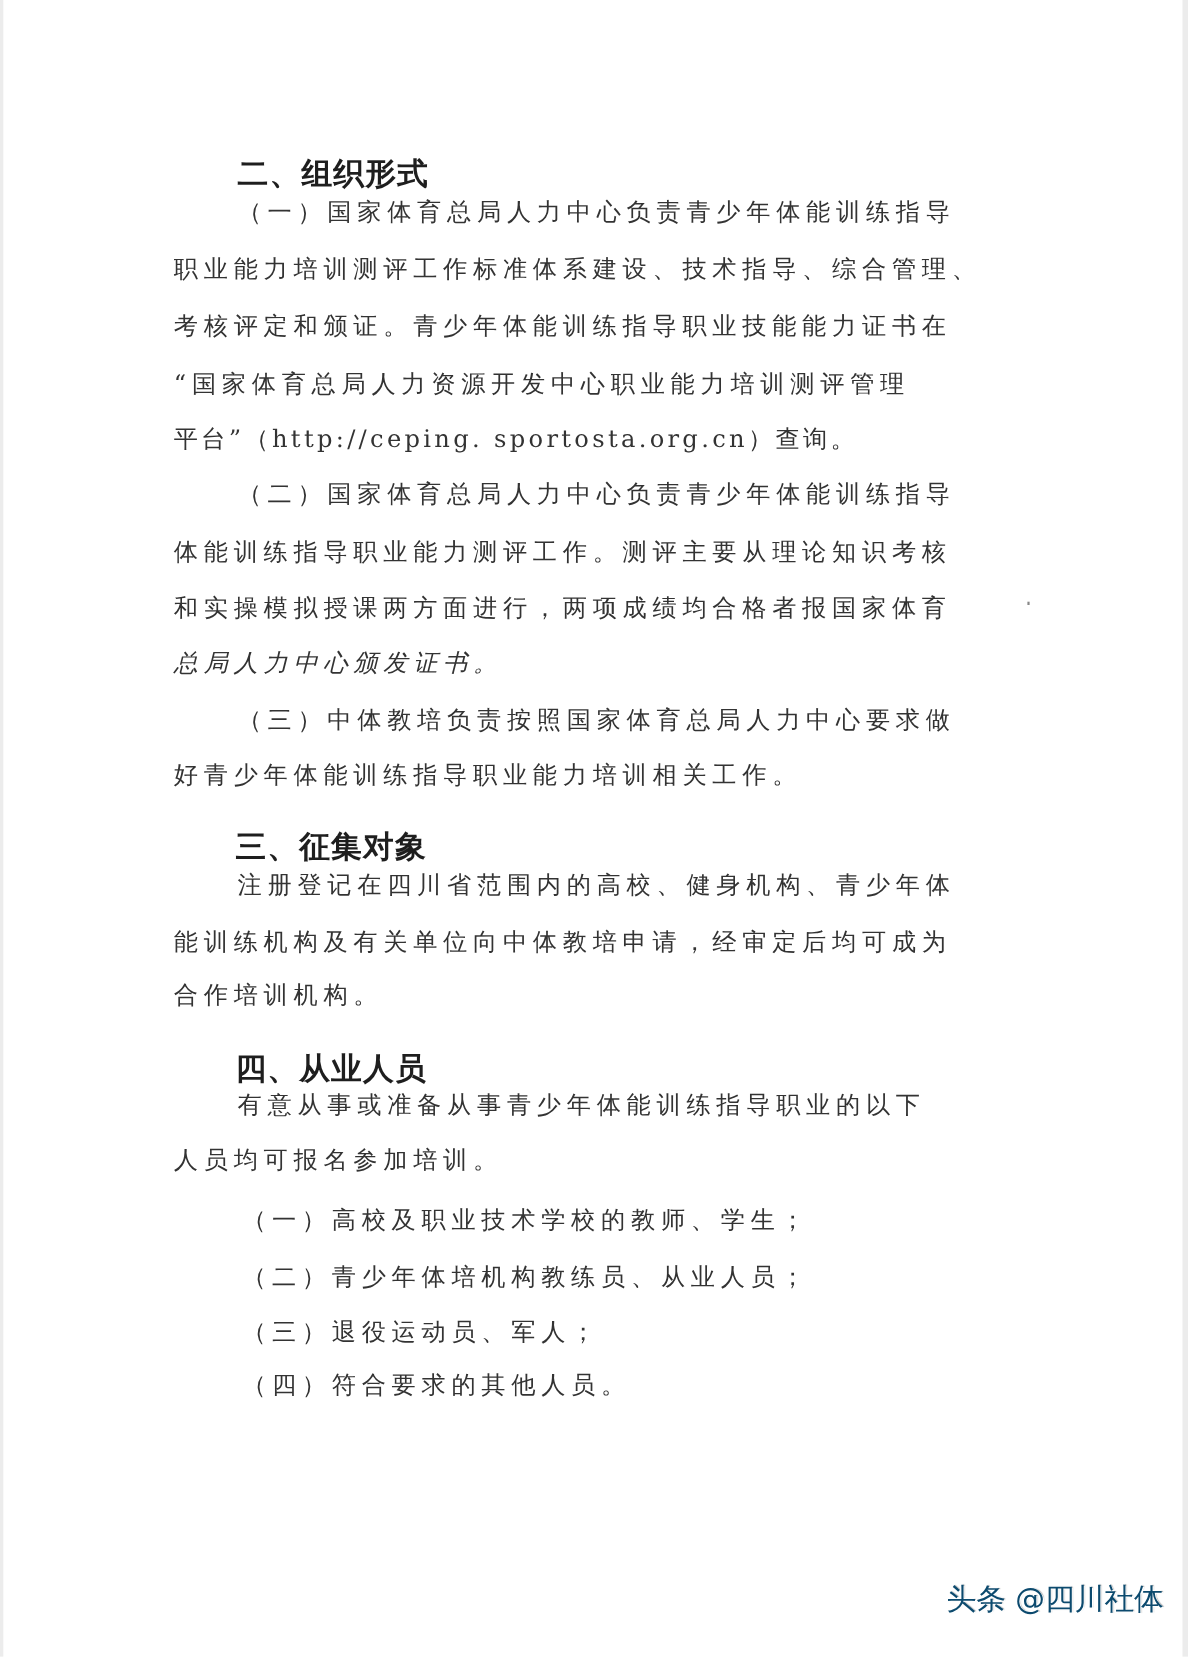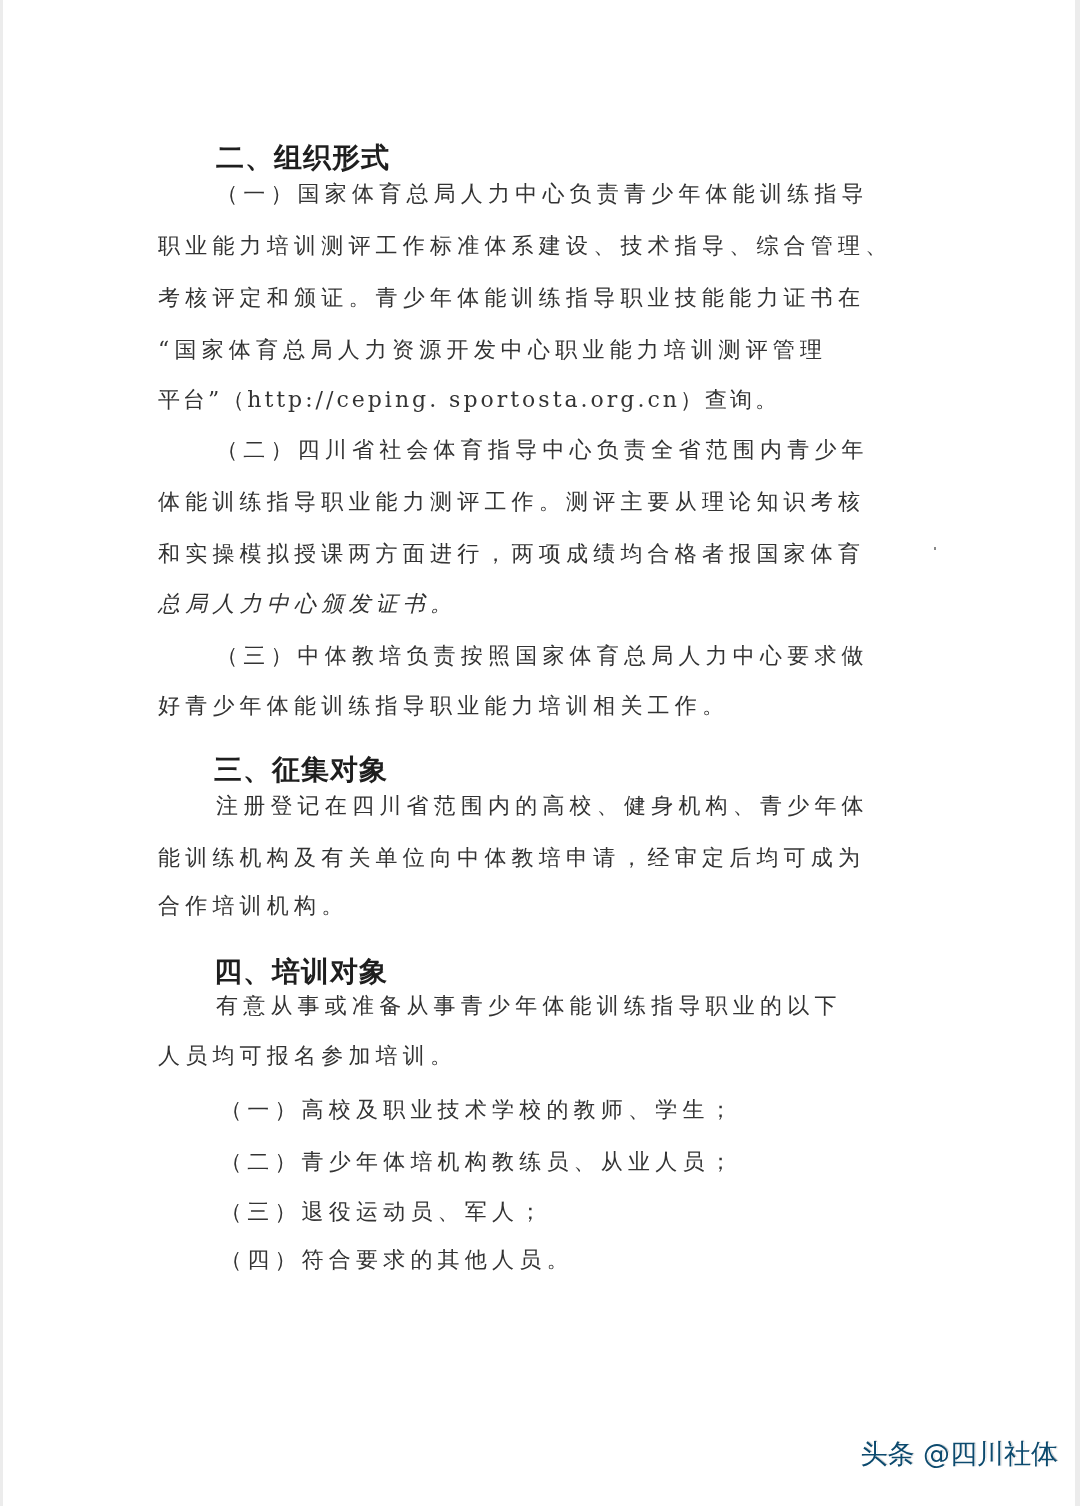--- a/index.html
+++ b/index.html
@@ -81,34 +81,34 @@
 <div class="page">
 
   <div class="line heading indent-h" style="top:12px;">二、组织形式</div>
 
   <div class="line indent" style="top:64px;">（一）国家体育总局人力中心负责青少年体能训练指导</div>
   <div class="line" style="top:116px;">职业能力培训测评工作标准体系建设、技术指导、综合管理、</div>
   <div class="line" style="top:168px;">考核评定和颁证。青少年体能训练指导职业技能能力证书在</div>
   <div class="line" style="top:220px;">“国家体育总局人力资源开发中心职业能力培训测评管理</div>
   <div class="line" style="top:270px; letter-spacing:3px;">平台”（http://ceping. sportosta.org.cn）查询。</div>
 
-  <div class="line indent" style="top:320px;">（二）四川省社会体育指导中心负责全省范围内青少年</div>
+  <div class="line indent" style="top:320px;">（二）国家体育总局人力中心负责青少年体能训练指导</div>
   <div class="line" style="top:372px;font-family:Liberation Serif, serif;">体能训练指导职业能力测评工作。测评主要从理论知识考核</div>
   <div class="line" style="top:424px;">和实操模拟授课两方面进行，两项成绩均合格者报国家体育</div>
   <div class="line" style="top:474px;font-style:italic;">总局人力中心颁发证书。</div>
 
   <div class="line indent" style="top:526px;">（三）中体教培负责按照国家体育总局人力中心要求做</div>
   <div class="line" style="top:576px;">好青少年体能训练指导职业能力培训相关工作。</div>
 
   <div class="line heading indent-h" style="top:624px; left:56px;">三、征集对象</div>
   <div class="line indent" style="top:676px;">注册登记在四川省范围内的高校、健身机构、青少年体</div>
   <div class="line" style="top:728px;">能训练机构及有关单位向中体教培申请，经审定后均可成为</div>
   <div class="line" style="top:776px;">合作培训机构。</div>
 
-  <div class="line heading indent-h" style="top:826px; left:56px;">四、培训对象</div>
+  <div class="line heading indent-h" style="top:826px; left:56px;">四、从业人员</div>
   <div class="line indent" style="top:876px;">有意从事或准备从事青少年体能训练指导职业的以下</div>
   <div class="line" style="top:926px;">人员均可报名参加培训。</div>
   <div class="line indent" style="top:980px; left:62px;">（一）高校及职业技术学校的教师、学生；</div>
   <div class="line indent" style="top:1032px; left:62px;">（二）青少年体培机构教练员、从业人员；</div>
   <div class="line indent" style="top:1082px; left:62px;">（三）退役运动员、军人；</div>
   <div class="line indent" style="top:1130px; left:62px;">（四）符合要求的其他人员。</div>
 </div>
 
 <div class="stray-dot"></div>
 

